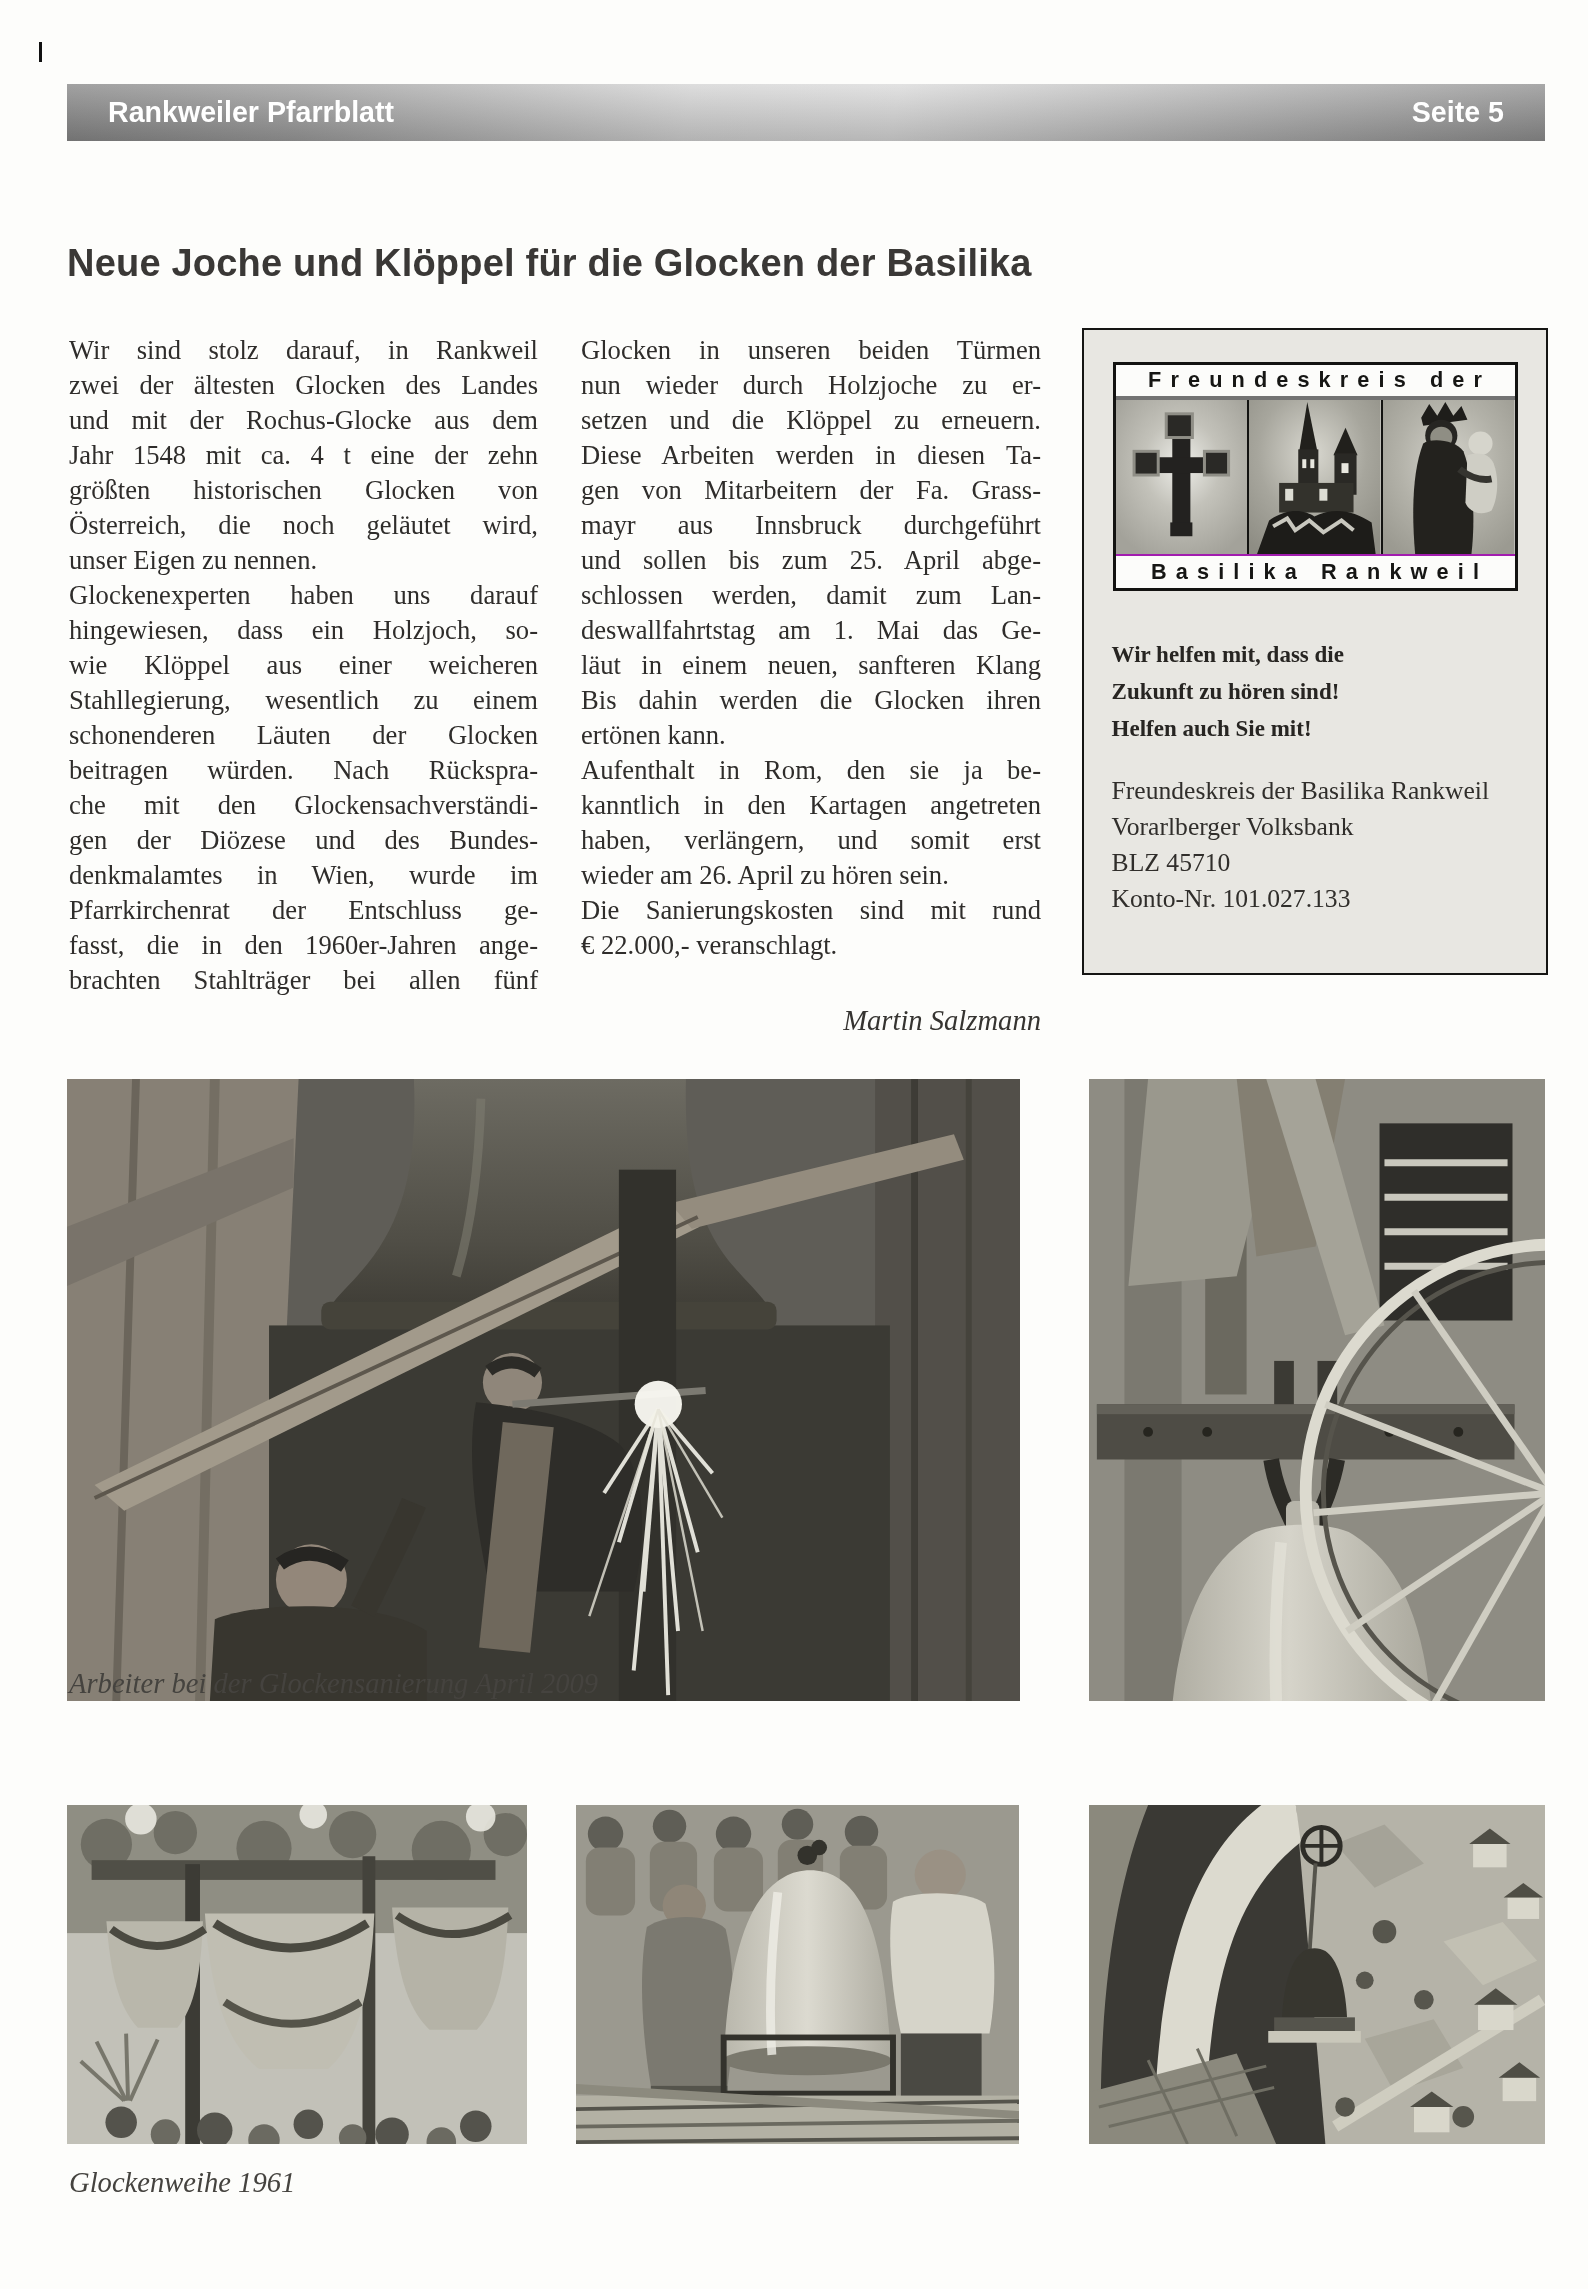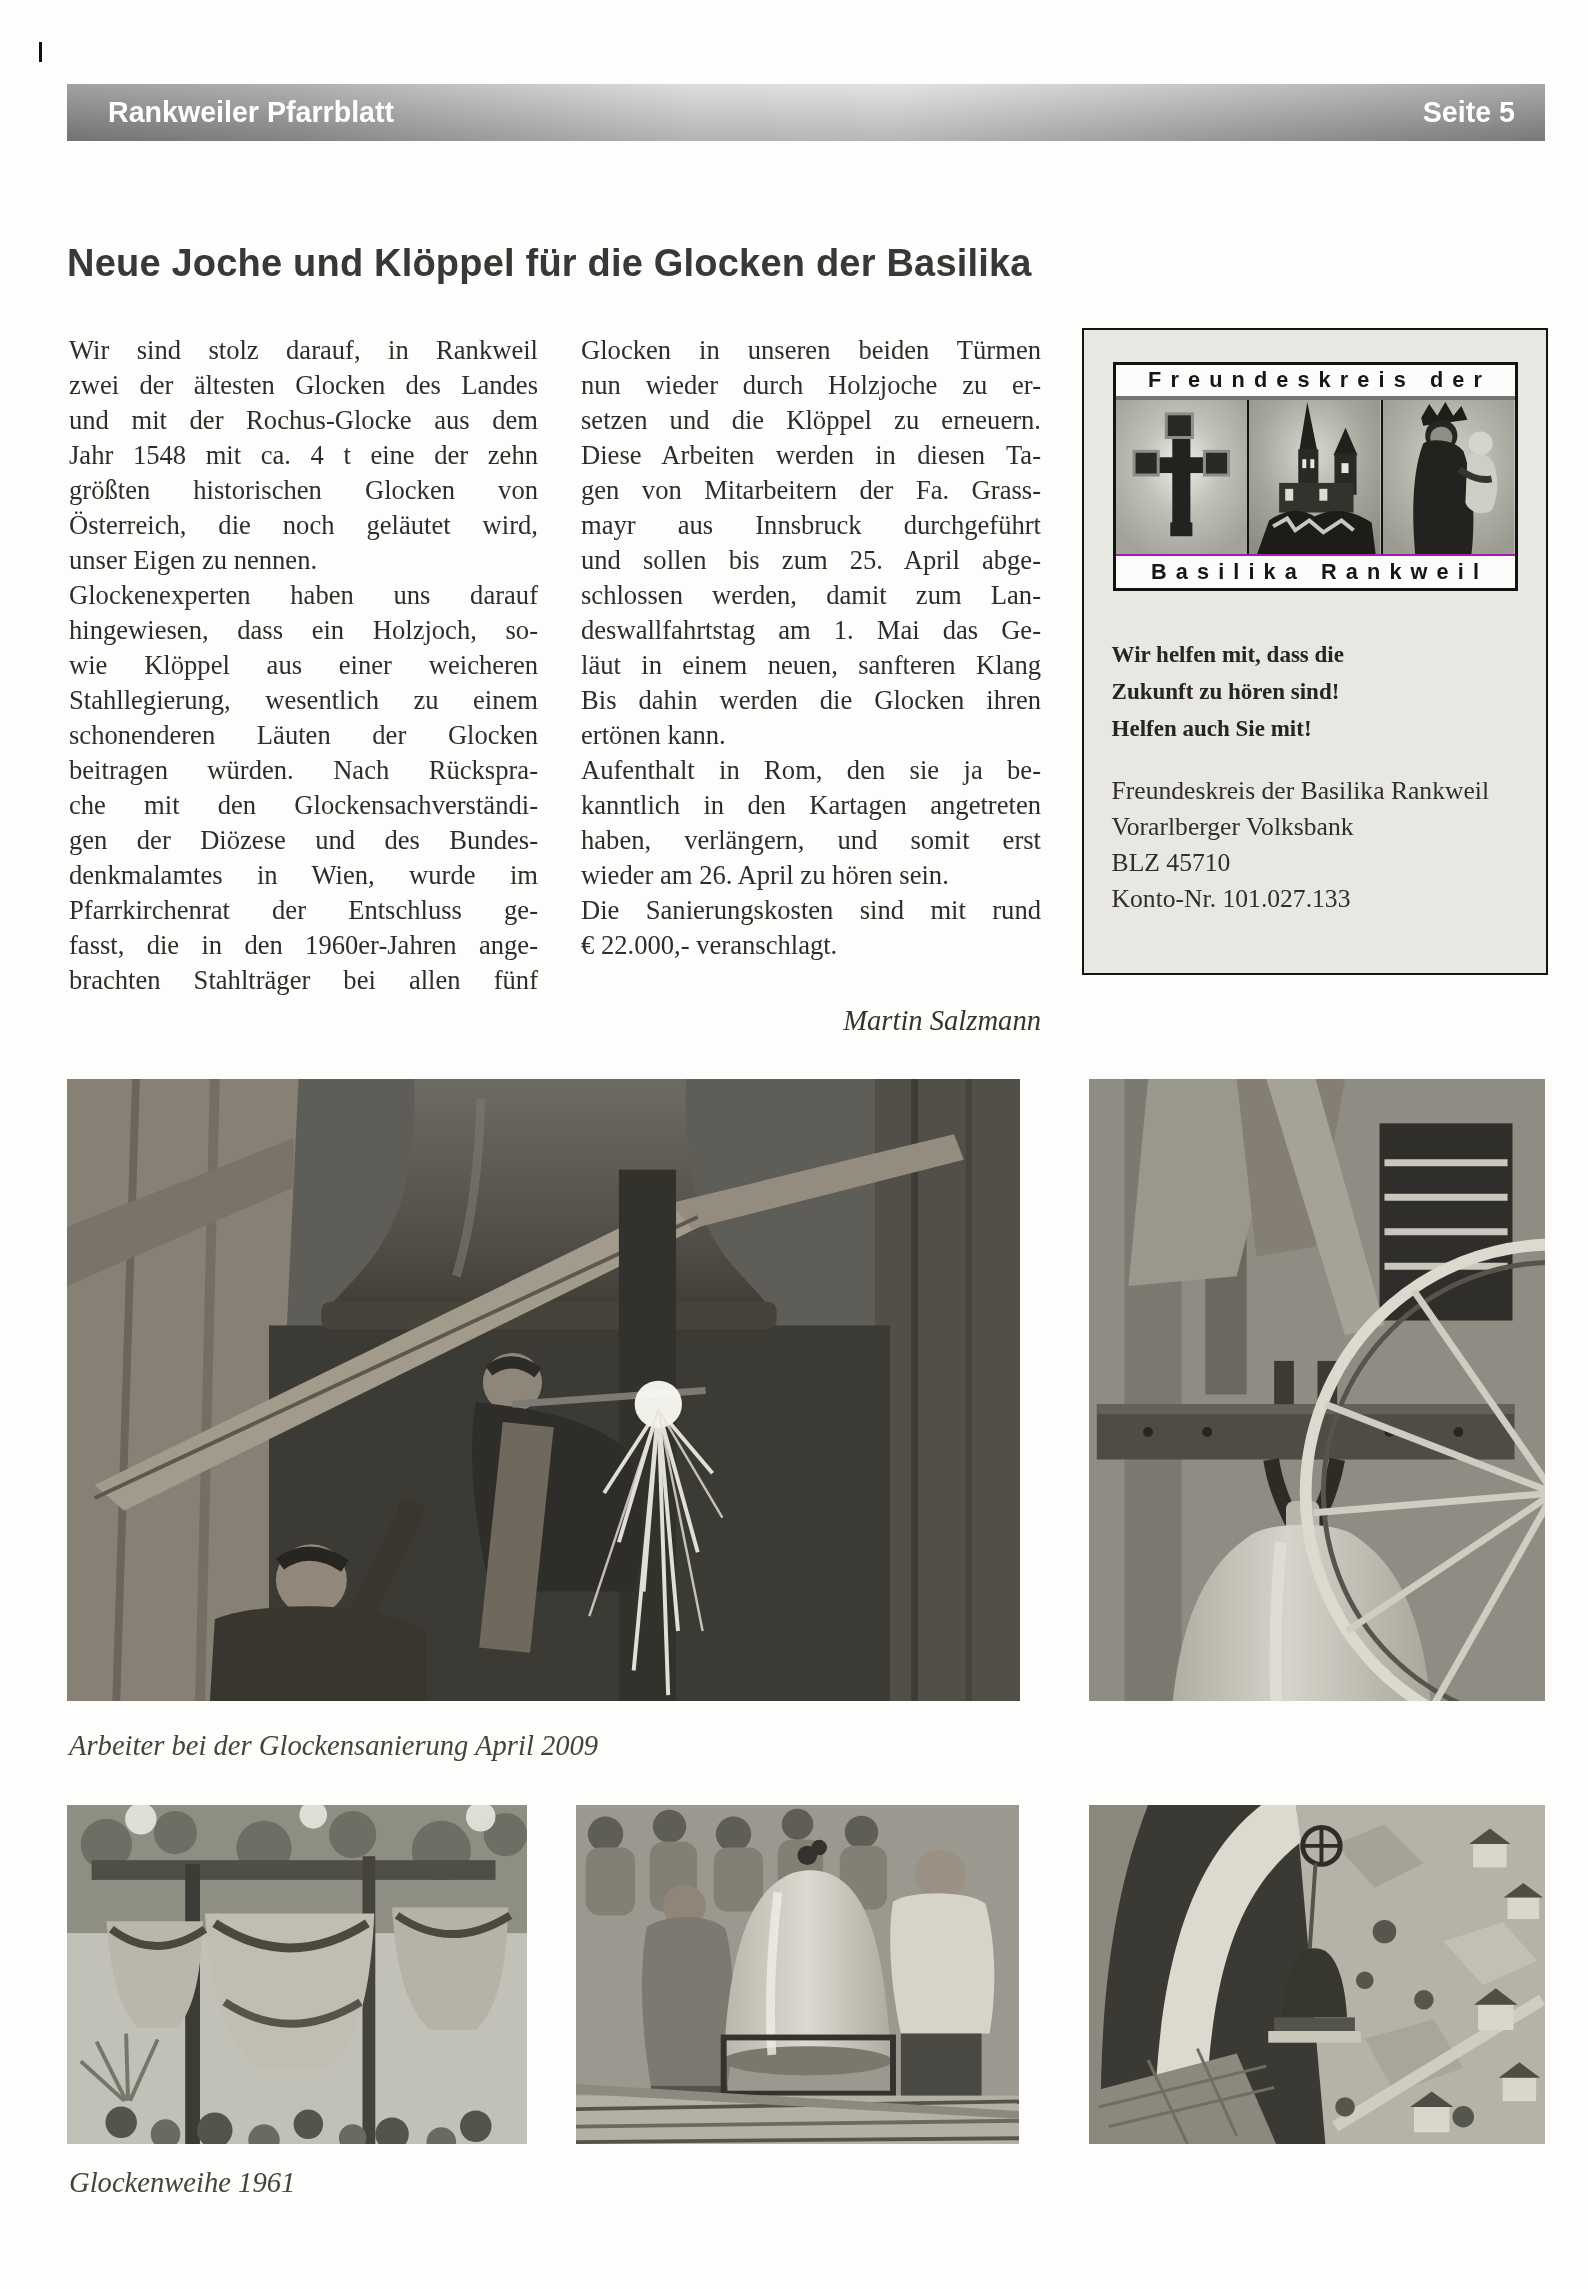--- a/index.html
+++ b/index.html
@@ -5,21 +5,21 @@
   html,body{margin:0;padding:0;background:#9a9a9a;}
   .page{position:relative;width:1589px;height:2289px;background:#fdfdfb;overflow:hidden;
         font-family:"Liberation Serif","DejaVu Serif",serif;color:#2f2d2b;}
   .crop-mark{position:absolute;left:39px;top:42px;width:3px;height:19.7px;background:#111;}
 
   .header-bar{position:absolute;left:67px;top:84px;width:1478px;height:57px;
       background:linear-gradient(180deg,rgba(255,255,255,.22),rgba(0,0,0,.16)),
                  linear-gradient(100deg,#878787 0%,#9c9c9c 16%,#d4d4d4 42%,#dadada 56%,#b0b0b0 80%,#8f8f8f 100%);
       display:flex;align-items:center;justify-content:space-between;
       font-family:"Liberation Sans","DejaVu Sans",sans-serif;font-weight:bold;
-      font-size:28.6px;color:#fff;padding:0 30px 0 41px;box-sizing:border-box;}
+      font-size:28.6px;color:#fff;padding:0 41px 0 41px;box-sizing:border-box;}
   .page-title{position:absolute;left:67px;top:215px;width:1399px;
       font-family:"Liberation Sans","DejaVu Sans",sans-serif;font-weight:bold;
       font-size:38px;line-height:47px;color:#3a3836;letter-spacing:0.2px;}
 
   .col{position:absolute;top:333px;font-size:26.6px;line-height:35px;}
   .col1{left:69px;width:469px;}
   .col2{left:581px;width:460px;}
   .bline{text-align:justify;text-align-last:justify;white-space:normal;}
   .bline.end{text-align-last:left;}
   .byline{margin-top:40px;text-align:right;font-style:italic;font-size:28.6px;color:#363431;}
@@ -41,21 +41,21 @@
 
   .photo{position:absolute;overflow:hidden;background:#777;}
   .photo svg{display:block;width:100%;height:100%;}
   .ph-r1-left{left:67px;top:1079px;width:953px;height:622px;}
   .ph-r1-right{left:1089px;top:1079px;width:456px;height:622px;}
   .ph-r2-a{left:67px;top:1805px;width:460px;height:339px;}
   .ph-r2-b{left:576px;top:1805px;width:443px;height:339px;}
   .ph-r2-c{left:1089px;top:1805px;width:456px;height:339px;}
 
   .caption{position:absolute;left:69px;font-style:italic;font-size:28.6px;color:#45433f;}
-  .cap1{top:1730px;font-family:Liberation Serif, serif;}
+  .cap1{top:1668px;font-family:Liberation Serif, serif;}
   .cap2{top:2167px;}
 </style>
 </head>
 <body>
 
 <div class="page">
 
   <div class="crop-mark"></div>
 
   <div class="header-bar">

